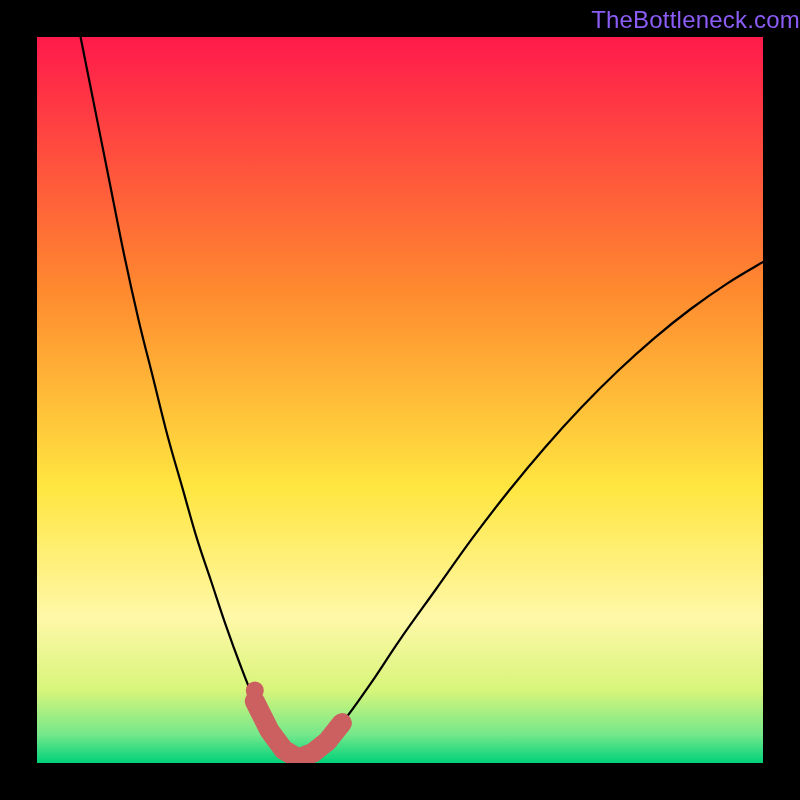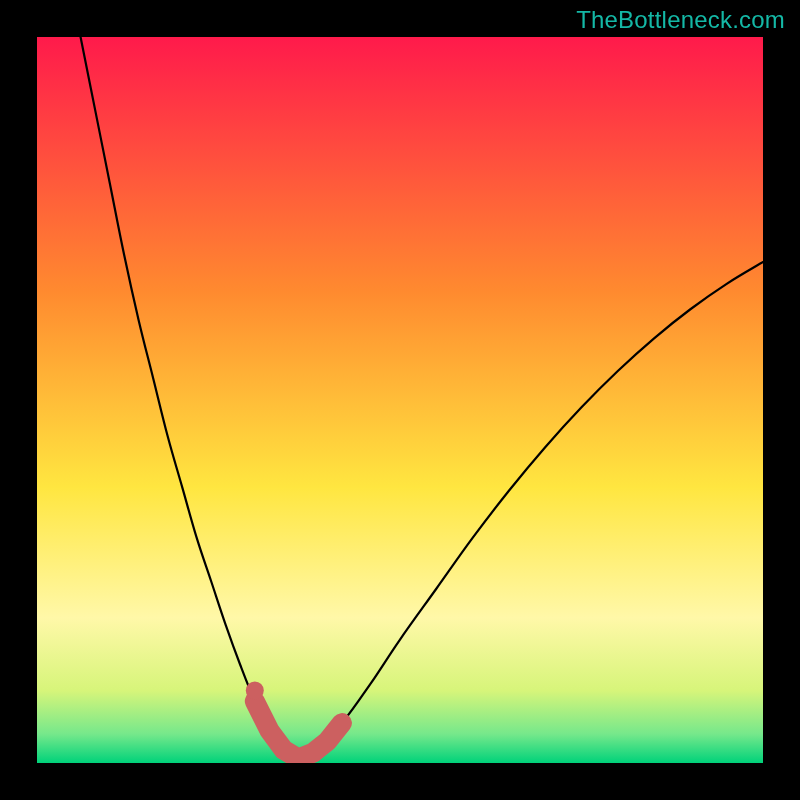--- a/index.html
+++ b/index.html
@@ -27,22 +27,22 @@
     height: 726px;
   }
   svg {
     position: absolute;
     top: 0;
     left: 0;
   }
   .watermark {
     position: absolute;
     top: 6px;
-    right: 15px;
-    color: #14b8a6;
+    right: 0;
+    color: #8b5cf6;
     font-size: 24px;
     font-weight: 500;
     letter-spacing: 0.2px;
     text-align: center;
   }
 </style>
 </head>
 <body>
 
 <div class="frame">

